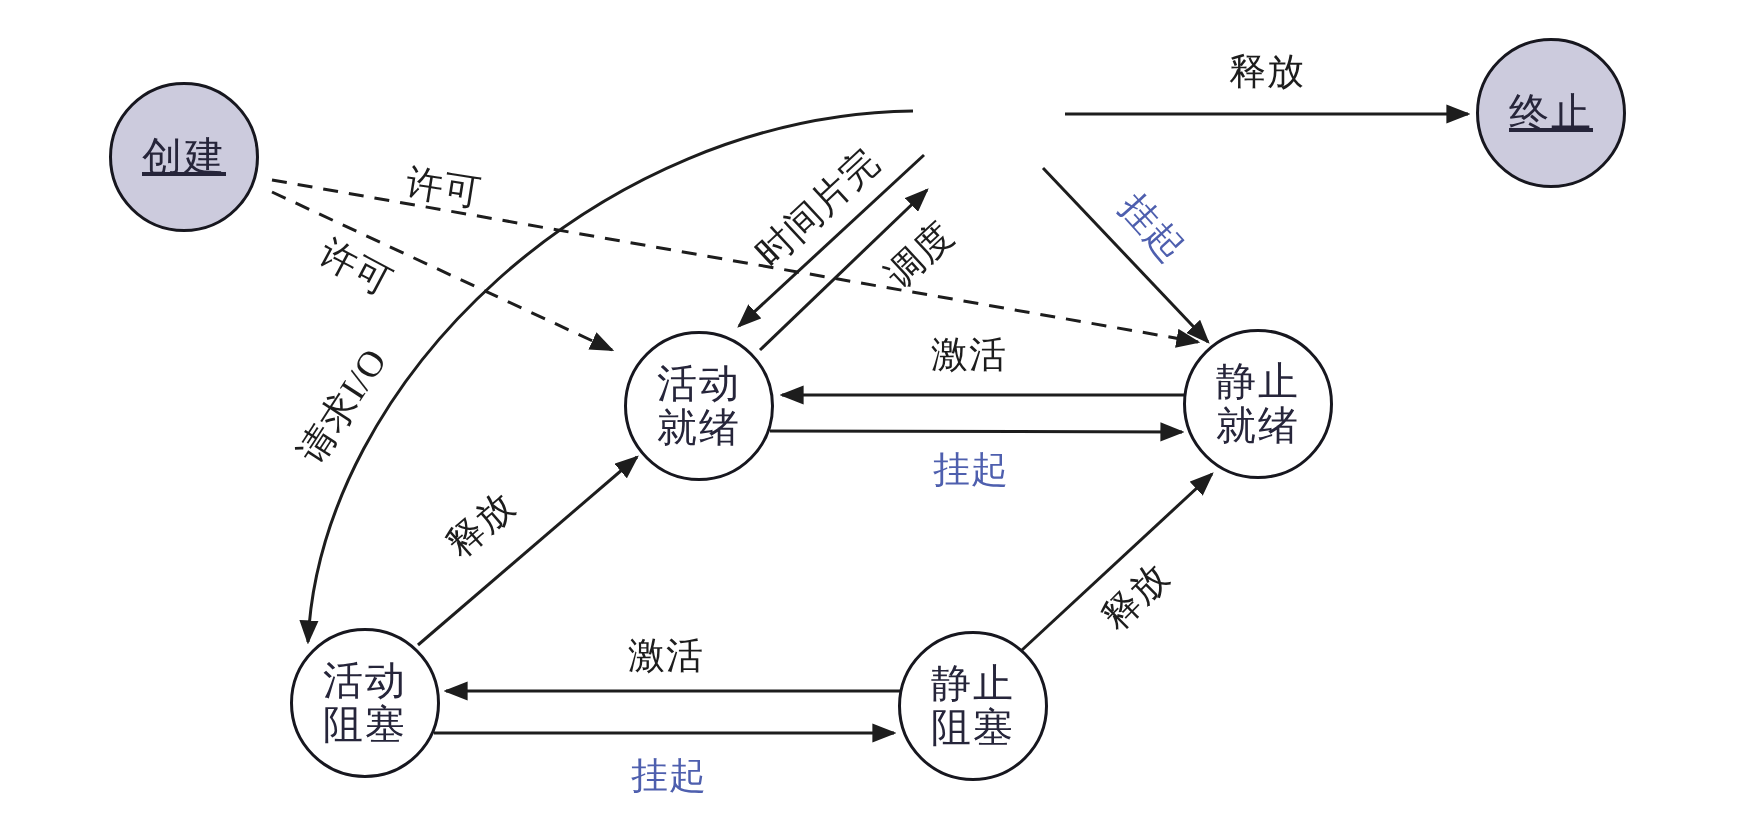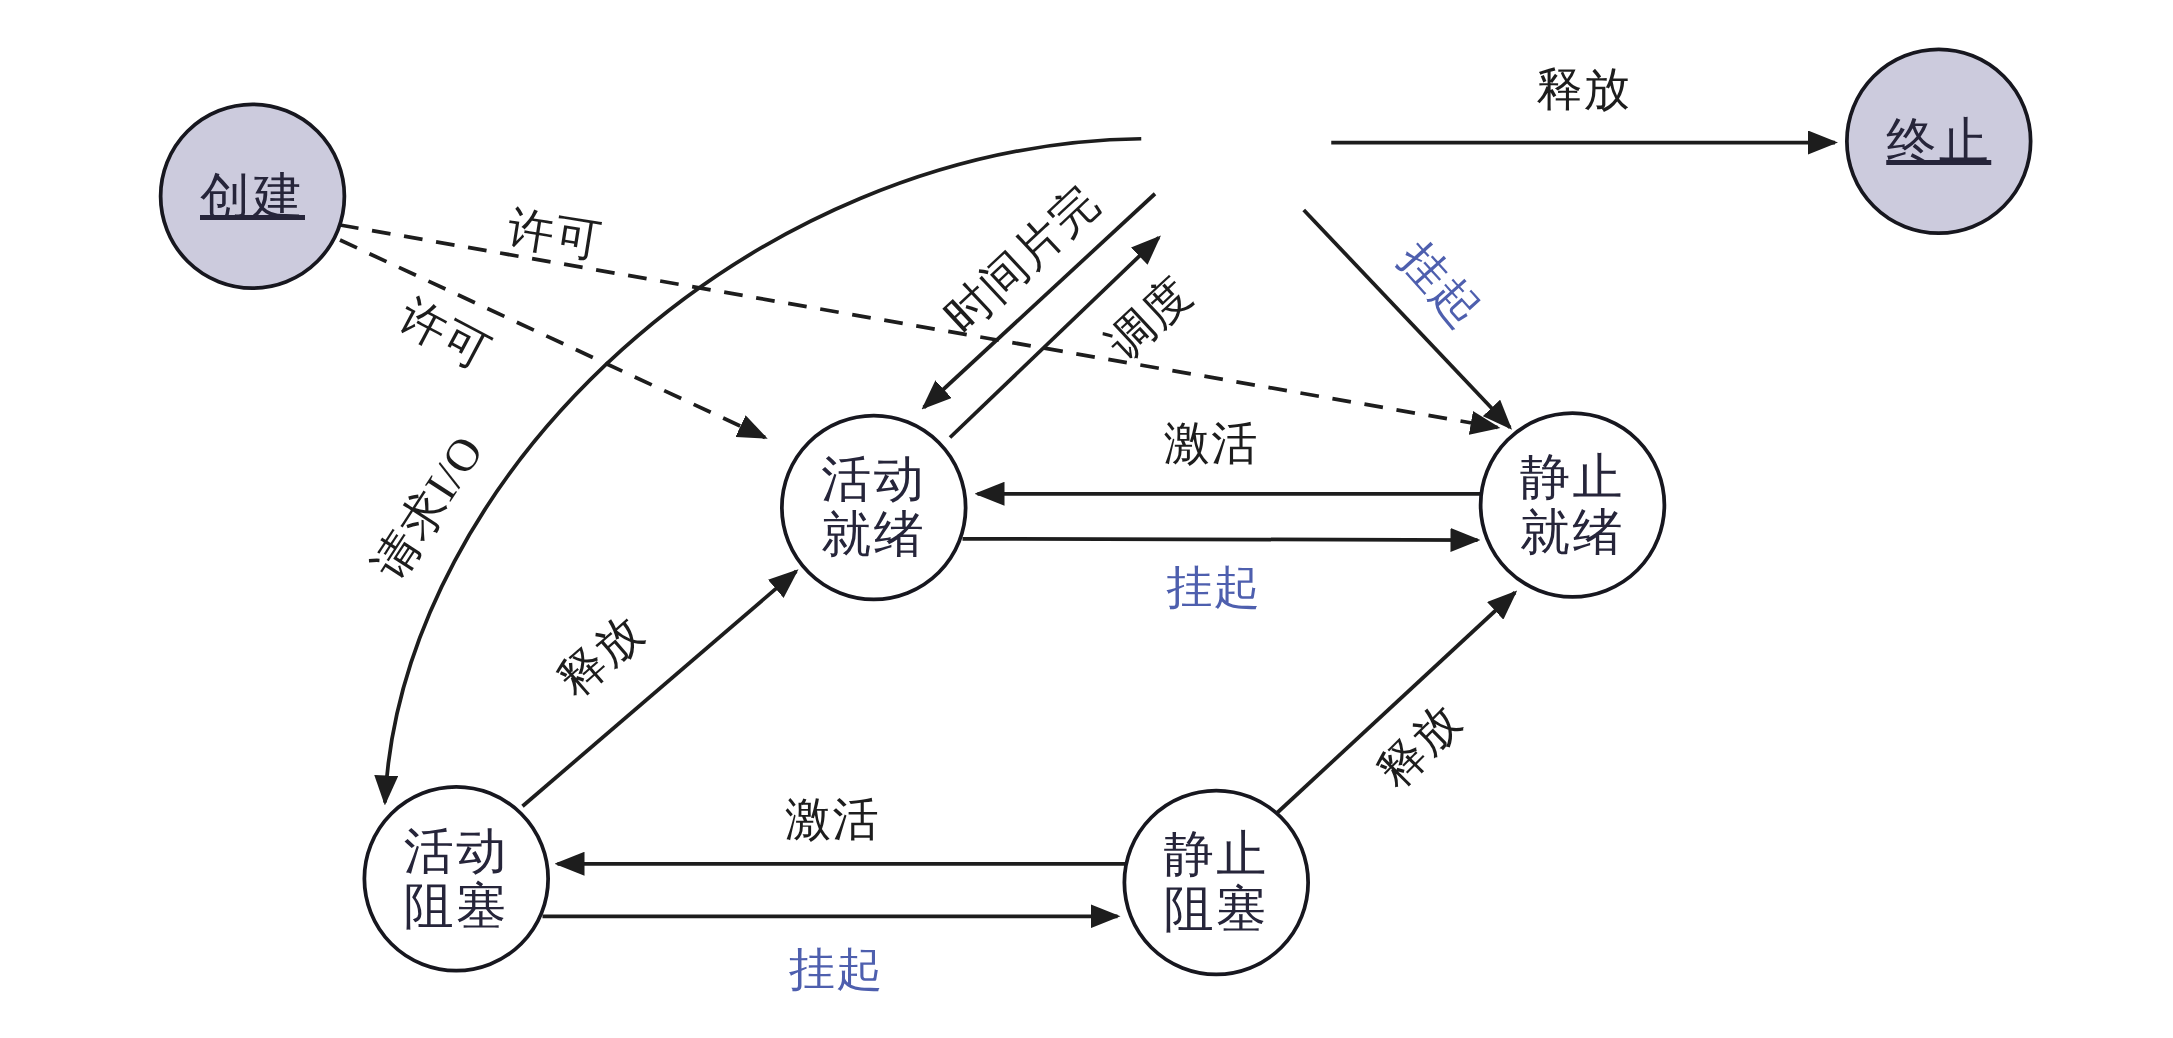--- a/index.html
+++ b/index.html
@@ -79,21 +79,21 @@
       <line x1="418" y1="645" x2="637" y2="457" marker-end="url(#arrow)"></line>
 
       <line x1="900" y1="691" x2="446" y2="691" marker-end="url(#arrow)"></line>
 
       <line x1="434" y1="733" x2="894" y2="733" marker-end="url(#arrow)"></line>
 
       <line x1="1022" y1="650" x2="1212" y2="474" marker-end="url(#arrow)"></line>
     </g>
   </svg>
 
-  <div class="node filled" style="left:127px; top:82px;align-items:center;">
+  <div class="node filled" style="left:109px; top:82px;align-items:center;">
     <span>创建</span>
 
   </div>
   <div class="node filled" style="left:1476px; top:38px;">
     <span>终止</span>
 
   </div>
   <div class="node" style="left:624px; top:331px;">
     <span>活动</span>
     <span>就绪</span>

